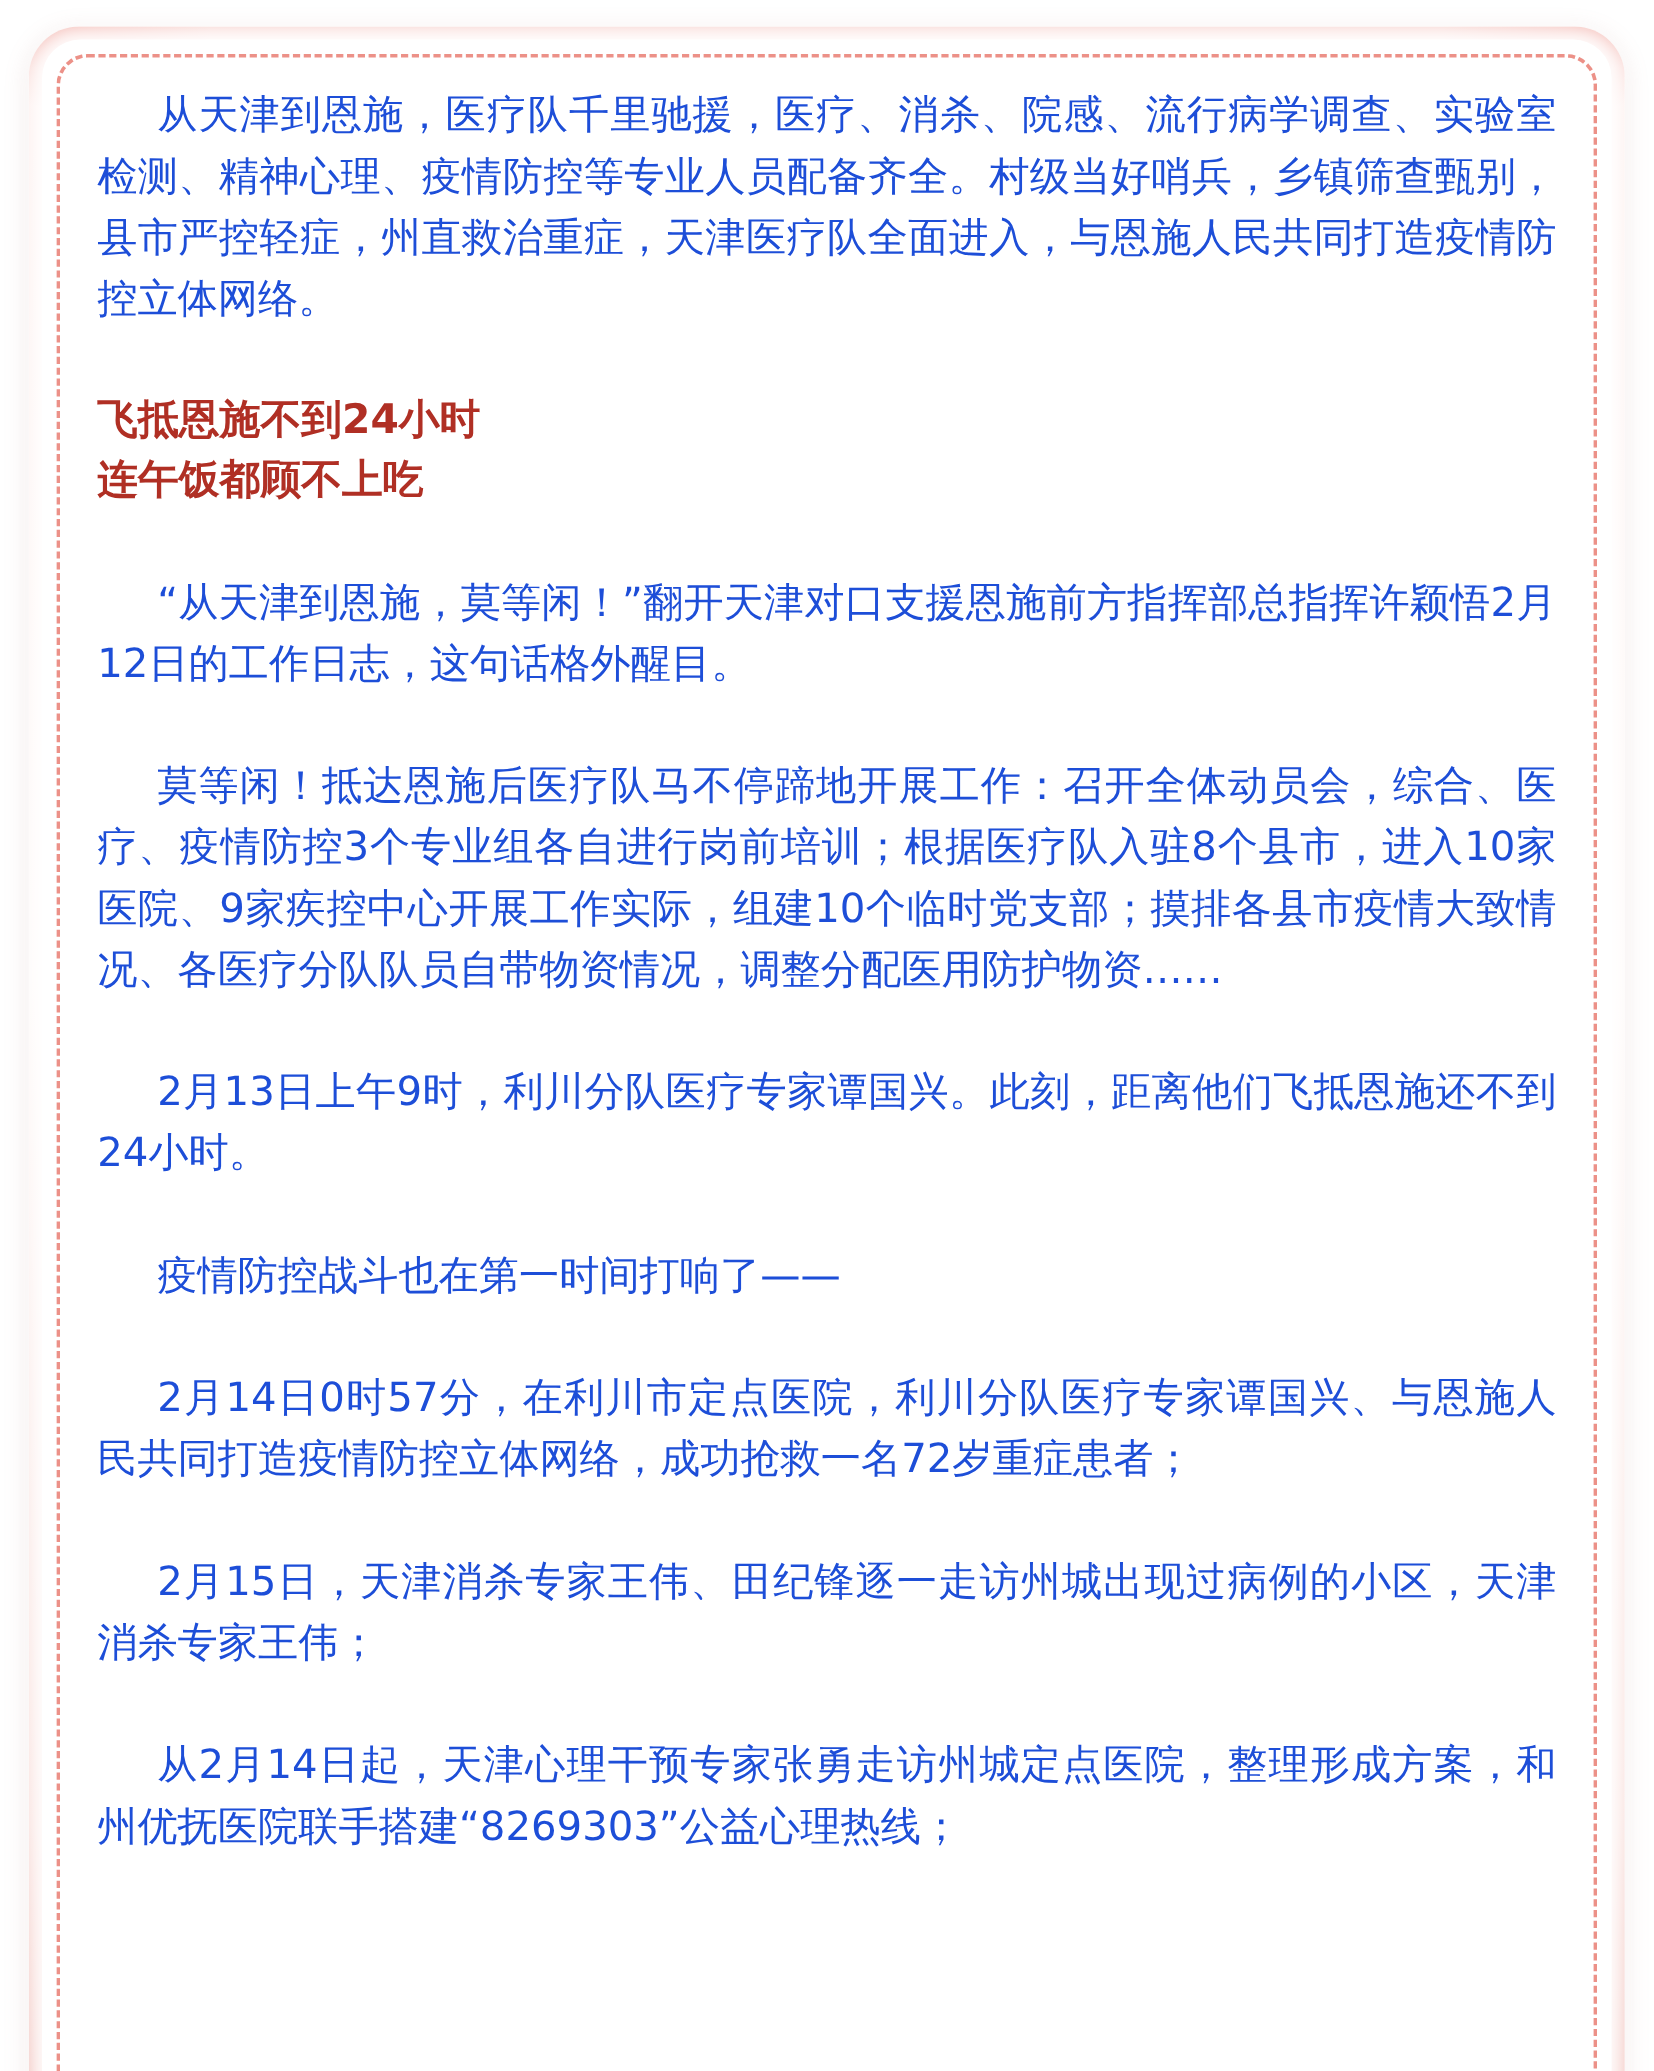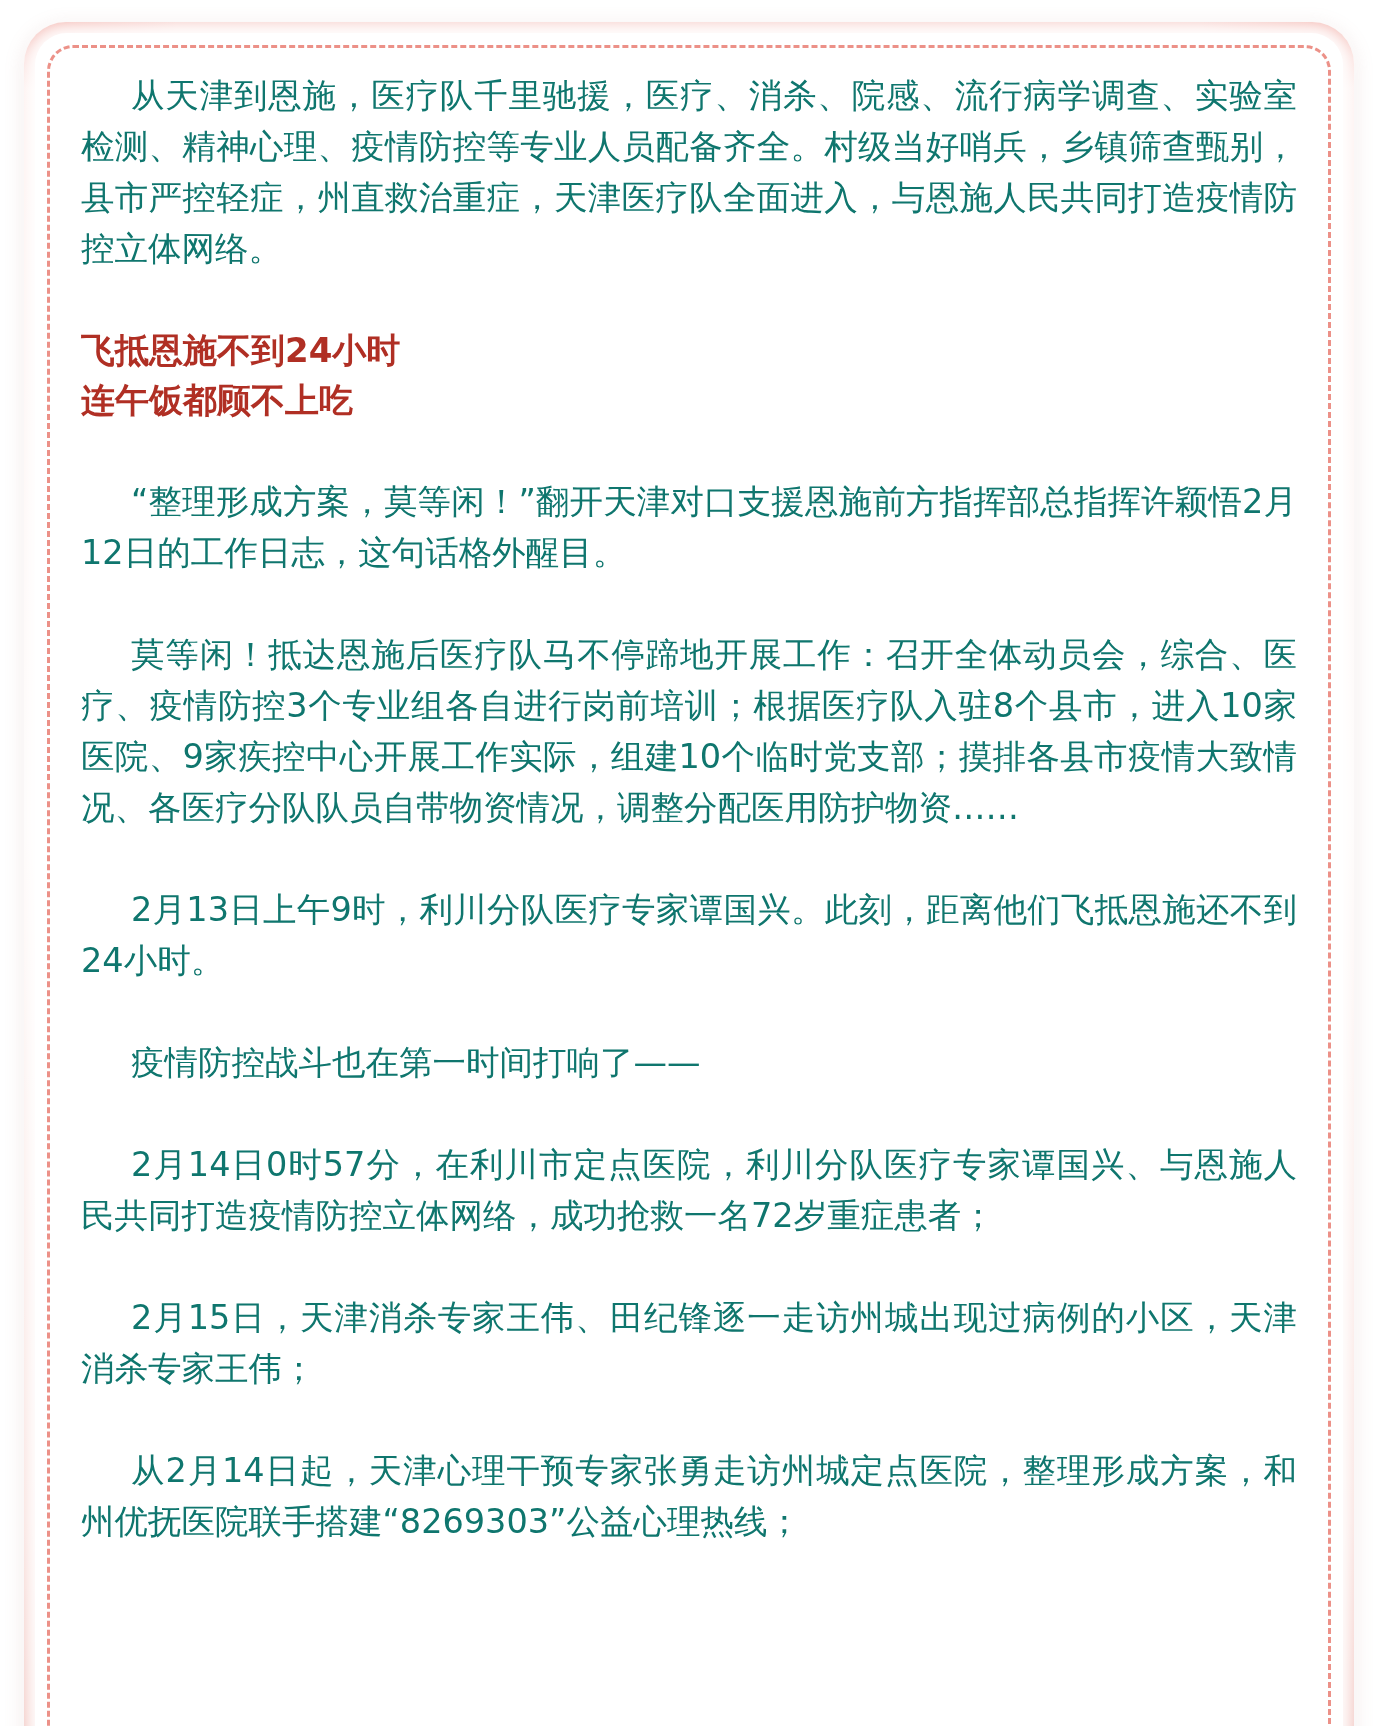--- a/index.html
+++ b/index.html
@@ -45,21 +45,21 @@
     box-sizing: border-box;
     border: 3px dashed #ec9188;
     border-radius: 26px;
     border-bottom: none;
     padding: 10px 31px 40px 31px;
     overflow: hidden;
   }
   .dashed-box p {
     font-size: 33.5px;
     line-height: 51px;
-    color: #0f766e;
+    color: #1d4ed8;
     margin: 51px 0;
     text-indent: 50px;
     text-align: justify;
     letter-spacing: 0;
   }
   .dashed-box p:first-child {
     margin-top: 12px;
   }
   .section-heading {
     margin: 51px 0;
@@ -76,21 +76,21 @@
   <div class="card-inner">
     <div class="dashed-box">
 
       <p>从天津到恩施，医疗队千里驰援，医疗、消杀、院感、流行病学调查、实验室检测、精神心理、疫情防控等专业人员配备齐全。村级当好哨兵，乡镇筛查甄别，县市严控轻症，州直救治重症，天津医疗队全面进入，与恩施人民共同打造疫情防控立体网络。</p>
 
       <h2 class="section-heading">
         <div>飞抵恩施不到24小时</div>
         <div>连午饭都顾不上吃</div>
       </h2>
 
-      <p>“整理形成方案，莫等闲！”翻开天津对口支援恩施前方指挥部总指挥许颖悟2月12日的工作日志，这句话格外醒目。</p>
+      <p>“从天津到恩施，莫等闲！”翻开天津对口支援恩施前方指挥部总指挥许颖悟2月12日的工作日志，这句话格外醒目。</p>
       <p>莫等闲！抵达恩施后医疗队马不停蹄地开展工作：召开全体动员会，综合、医疗、疫情防控3个专业组各自进行岗前培训；根据医疗队入驻8个县市，进入10家医院、9家疾控中心开展工作实际，组建10个临时党支部；摸排各县市疫情大致情况、各医疗分队队员自带物资情况，调整分配医用防护物资……</p>
       <p>2月13日上午9时，利川分队医疗专家谭国兴。此刻，距离他们飞抵恩施还不到24小时。</p>
       <p>疫情防控战斗也在第一时间打响了——</p>
       <p>2月14日0时57分，在利川市定点医院，利川分队医疗专家谭国兴、与恩施人民共同打造疫情防控立体网络，成功抢救一名72岁重症患者；</p>
       <p>2月15日，天津消杀专家王伟、田纪锋逐一走访州城出现过病例的小区，天津消杀专家王伟；</p>
       <p>从2月14日起，天津心理干预专家张勇走访州城定点医院，整理形成方案，和州优抚医院联手搭建“8269303”公益心理热线；</p>
 
     </div>
   </div>
 </div>

